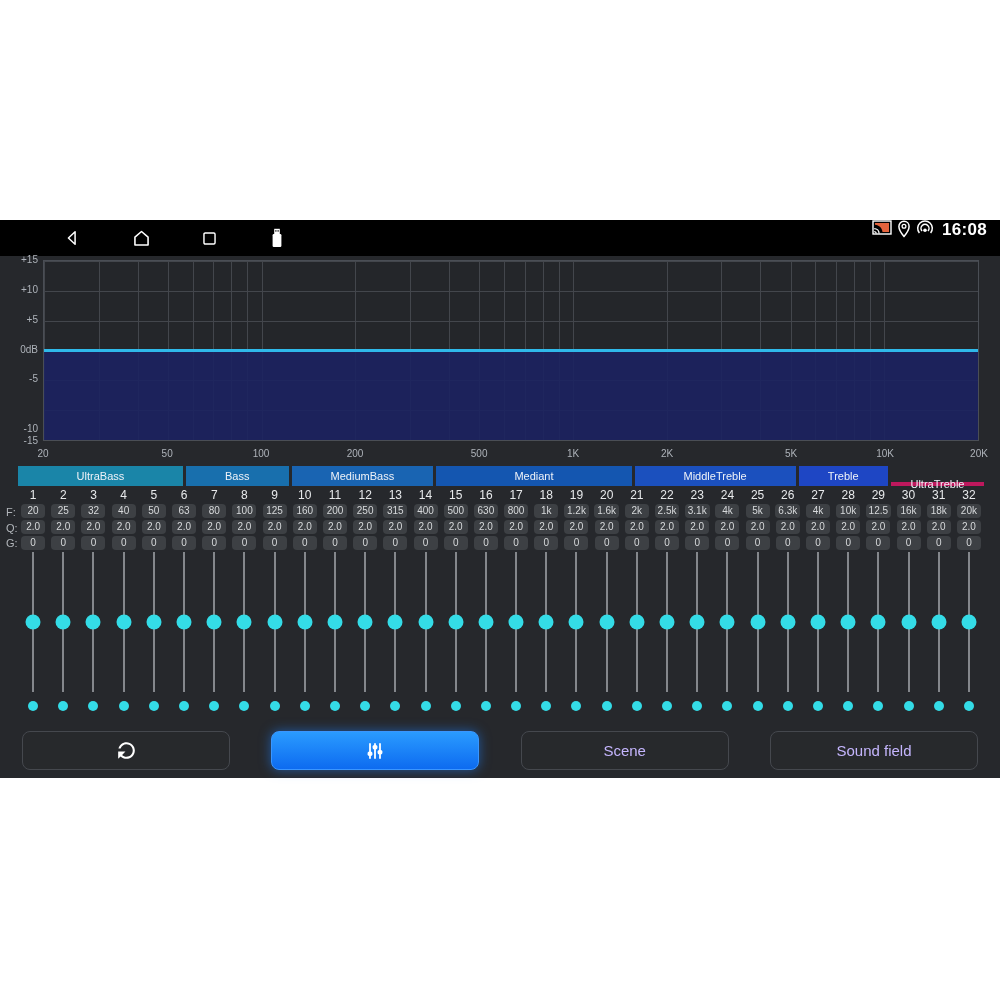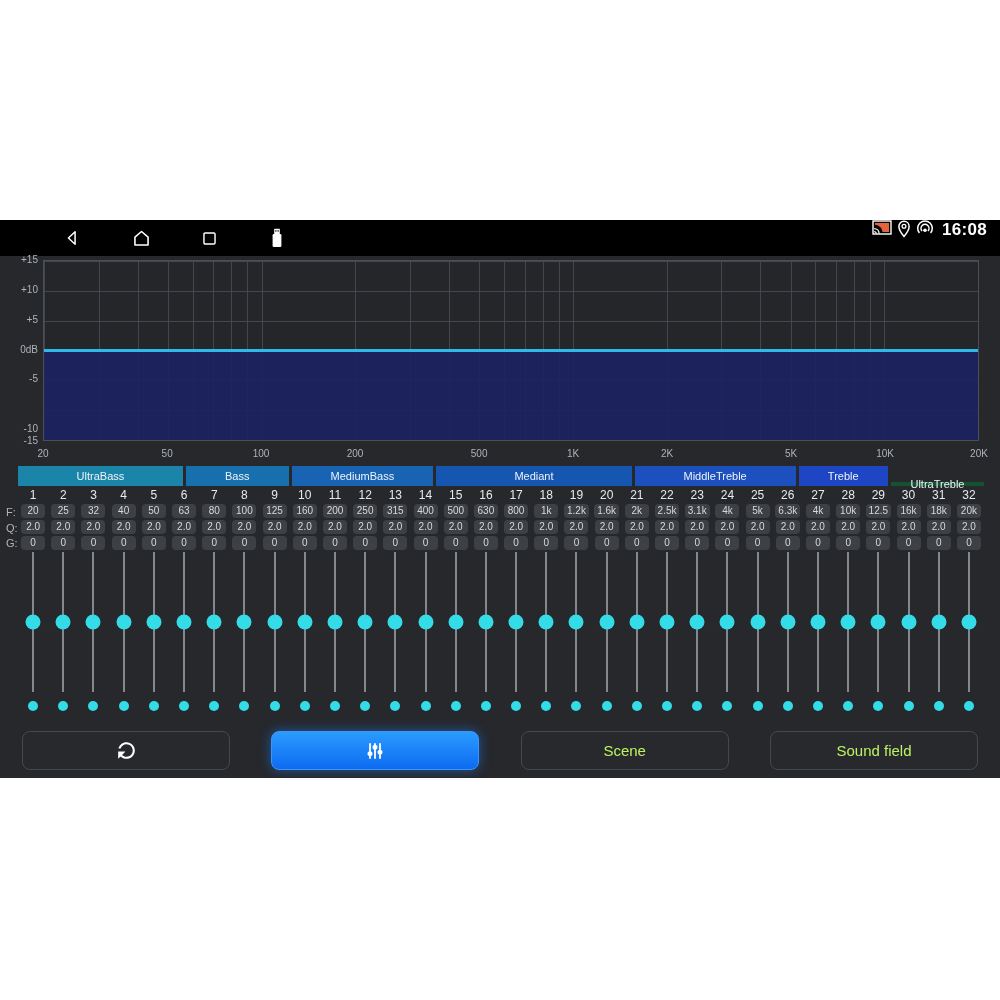--- a/index.html
+++ b/index.html
@@ -44,21 +44,21 @@
   .track{position:absolute;left:calc(50% - 1px);top:0;height:100%;width:2px;background:#84878c;}
   .knob{position:absolute;left:50%;top:50%;transform:translate(-50%,-50%);
         width:15px;height:15px;border-radius:50%;background:#34dce7;}
   .dots-row{position:absolute;left:18px;top:481px;width:966px;display:flex;}
   .dot-cell{flex:1;display:flex;justify-content:center;}
   .dot{width:10px;height:10px;border-radius:50%;background:#34dce7;}
 
   
   .buttons-row{position:absolute;left:22px;top:511px;width:956px;display:flex;justify-content:space-between;}
   .btn{width:208px;height:39px;background:#27292c;border:1px solid #45484e;border-radius:8px;
-       display:flex;align-items:center;justify-content:center;color:#bef264;font-size:15px;box-sizing:border-box;}
+       display:flex;align-items:center;justify-content:center;color:#c4b5fd;font-size:15px;box-sizing:border-box;}
   .btn.primary{background:linear-gradient(180deg,#2a9bff 0%,#0d6bf0 100%);border:1px solid #3a96ff;
        box-shadow:0 0 12px rgba(30,130,255,.55);}
 </style>
 </head>
 <body>
 
 <div class="screen">
   <div class="content">
 
     <div class="status-bar">
@@ -188,21 +188,21 @@
         </div>
         <div class="band-seg" style="flex-grow: 8; background: rgb(20, 86, 176);">
           <span>Mediant</span>
         </div>
         <div class="band-seg" style="flex-grow: 5; background: rgb(27, 80, 190);">
           <span>MiddleTreble</span>
         </div>
         <div class="band-seg" style="flex-grow: 3; background: rgb(30, 70, 196);">
           <span>Treble</span>
         </div>
-        <div class="band-seg" style="flex-grow: 2; background: #14532d; margin-top: 16px;">
+        <div class="band-seg" style="flex-grow: 2; background: #be185d; margin-top: 16px;">
           <span>UltraTreble</span>
         </div>
       </div>
 
     <div class="channels" id="channels">
       <span class="row-label" style="top:19px">F:</span>
       <span class="row-label" style="top:35px">Q:</span>
       <span class="row-label" style="top:50px">G:</span>
     <div class="ch-row">
           <div class="ch-cell">

